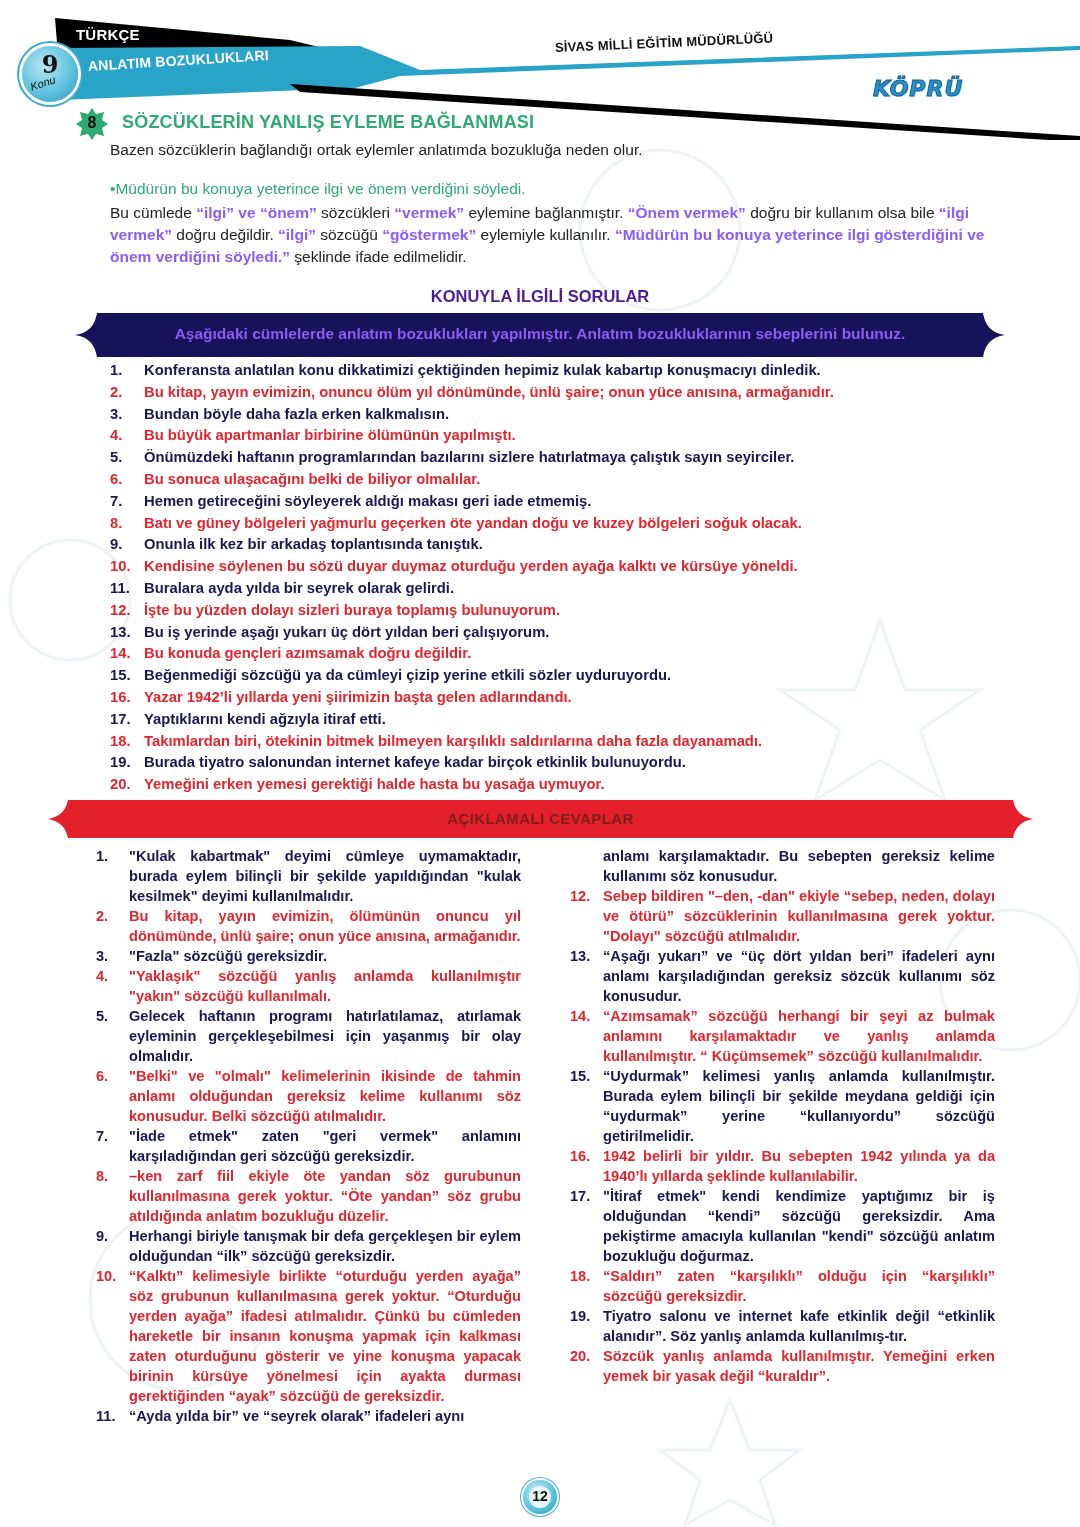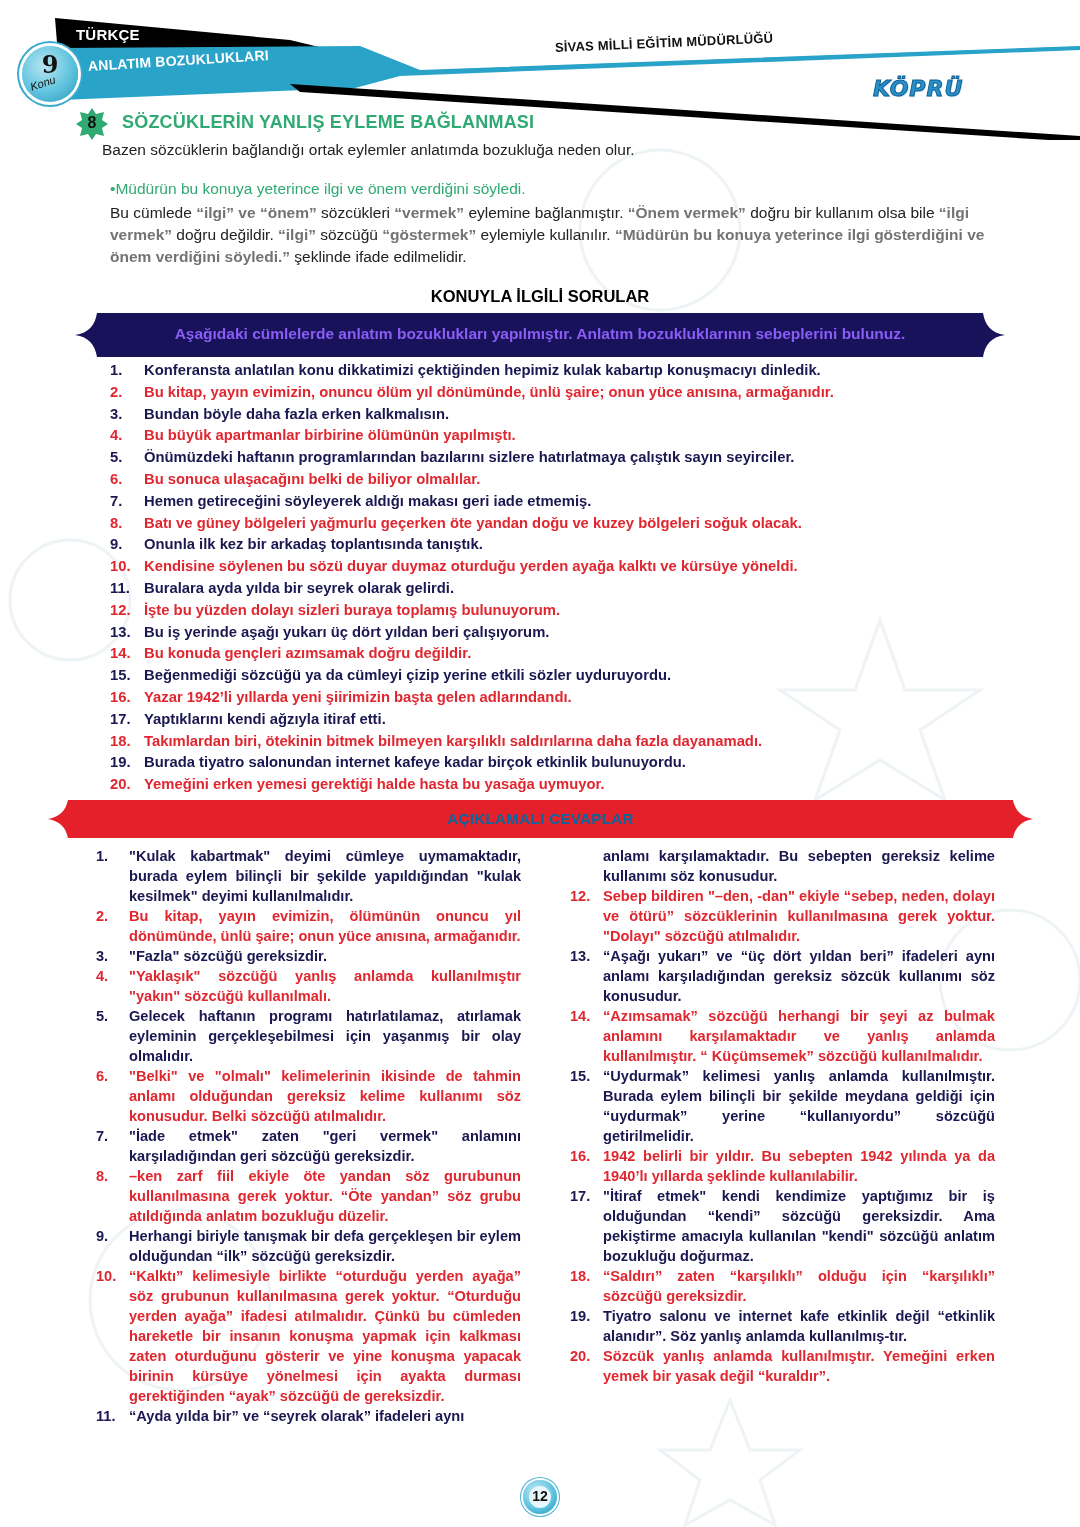--- a/index.html
+++ b/index.html
@@ -20,40 +20,40 @@
   .konu-num { position: absolute; left: 0; right: 0; top: 4px; text-align: center; font-size: 24px; font-weight: bold; color: #111; font-family: "DejaVu Serif", serif; }
   .konu-word { position: absolute; left: 8px; top: 31px; font-size: 11px; font-style: italic; color: #111; transform: rotate(-18deg); }
   .org-name { position: absolute; left: 555px; top: 40px; font-size: 13px; font-weight: bold; color: #111; transform: rotate(-2.5deg); transform-origin: left center; letter-spacing: 0.2px; }
   .brand-logo { position: absolute; left: 873px; top: 76px; font-size: 22px; font-weight: bold; color: #2a8fc8; letter-spacing: 1px;
     -webkit-text-stroke: 1px #0e5f95; text-shadow: 1px 1px 0 #bfe3f5; font-family: "DejaVu Sans", sans-serif; font-style: italic; }
 
   
   .sec-badge { position: absolute; left: 76px; top: 108px; width: 32px; height: 32px; }
   .sec-badge-num { position: absolute; left: 0; right: 0; top: 6px; text-align: center; font-size: 16px; font-weight: bold; color: #111; }
   .sec-title { position: absolute; left: 122px; top: 112px; font-size: 18px; font-weight: bold; color: #2faa72; letter-spacing: 0.2px; }
-  .intro { position: absolute; left: 102px; top: 141px; font-size: 15.5px; color: #222; }
+  .intro { position: absolute; left: 110px; top: 141px; font-size: 15.5px; color: #222; }
   .example { position: absolute; left: 110px; top: 180px; font-size: 15.5px; font-weight: normal; color: #2faa72; }
   .explain { position: absolute; left: 110px; top: 202px; width: 900px; font-size: 15.5px; line-height: 22px; color: #222; }
-  .explain b { color: #737373; }
-
-  
-  .q-heading { position: absolute; left: 0; width: 1080px; top: 287px; text-align: center; font-size: 16.5px; font-weight: bold; color: #000000; }
+  .explain b { color: #8b5cf6; }
+
+  
+  .q-heading { position: absolute; left: 0; width: 1080px; top: 287px; text-align: center; font-size: 16.5px; font-weight: bold; color: #4c1d95; }
   .ribbon { position: absolute; left: 75px; top: 313px; width: 930px; height: 44px; }
   .ribbon svg { position: absolute; left: 0; top: 0; }
   .ribbon-text { position: absolute; left: 0; right: 0; top: 12px; text-align: center; color: #8b5cf6; font-weight: bold; font-size: 15.5px; }
   .q-list { position: absolute; left: 110px; top: 360px; width: 900px; list-style: none; }
   .q-item { display: flex; height: 21.8px; font-size: 14.8px; font-weight: bold; line-height: 21.8px; white-space: nowrap; }
   .q-num { width: 34px; }
   .dark { color: #1b1750; }
   .red { color: #e0262f; }
 
   
   .ribbon2 { position: absolute; left: 48px; top: 800px; width: 985px; height: 38px; }
   .ribbon2 svg { position: absolute; left: 0; top: 0; }
-  .ribbon2-text { position: absolute; left: 0; right: 0; top: 10px; text-align: center; color: #0369a1; font-weight: bold; font-size: 15px; letter-spacing: 0.4px; }
+  .ribbon2-text { position: absolute; left: 0; right: 0; top: 10px; text-align: center; color: #7f1d1d; font-weight: bold; font-size: 15px; letter-spacing: 0.4px; }
   .ans-col { position: absolute; width: 425px; font-size: 14.6px; font-weight: bold; line-height: 20px; }
   .ans-left { left: 96px; top: 846px; }
   .ans-right { left: 570px; top: 846px; }
   .ans { display: flex; }
   .ans-num { width: 33px; flex: none; }
   .ans-text { flex: 1; text-align: justify; }
 
   
   .page-badge { position: absolute; left: 523px; top: 1480px; width: 34px; height: 34px; border-radius: 50%;
     background: radial-gradient(circle at 40% 35%, #c9eef7 0%, #56bfdc 60%, #2b93b6 100%);

